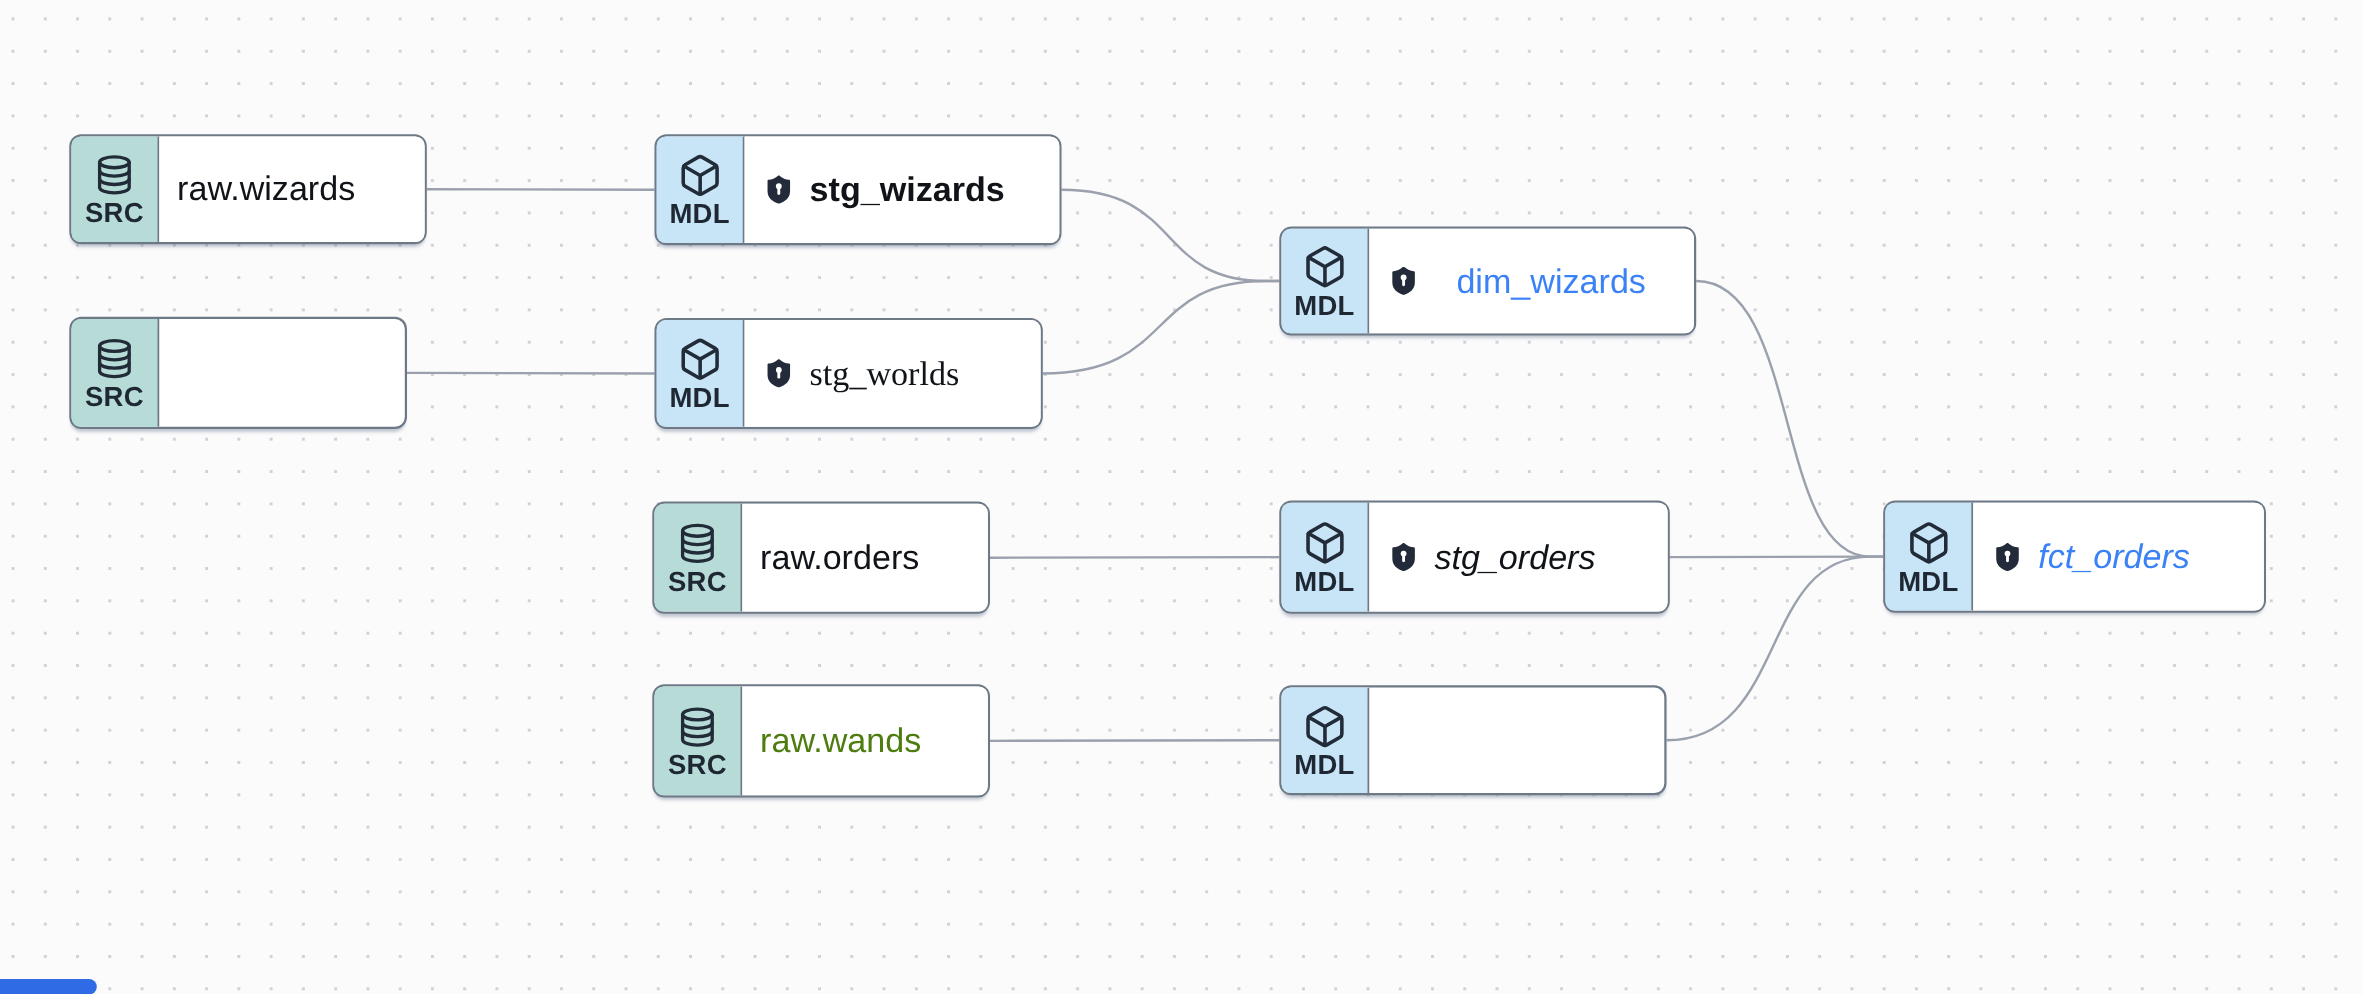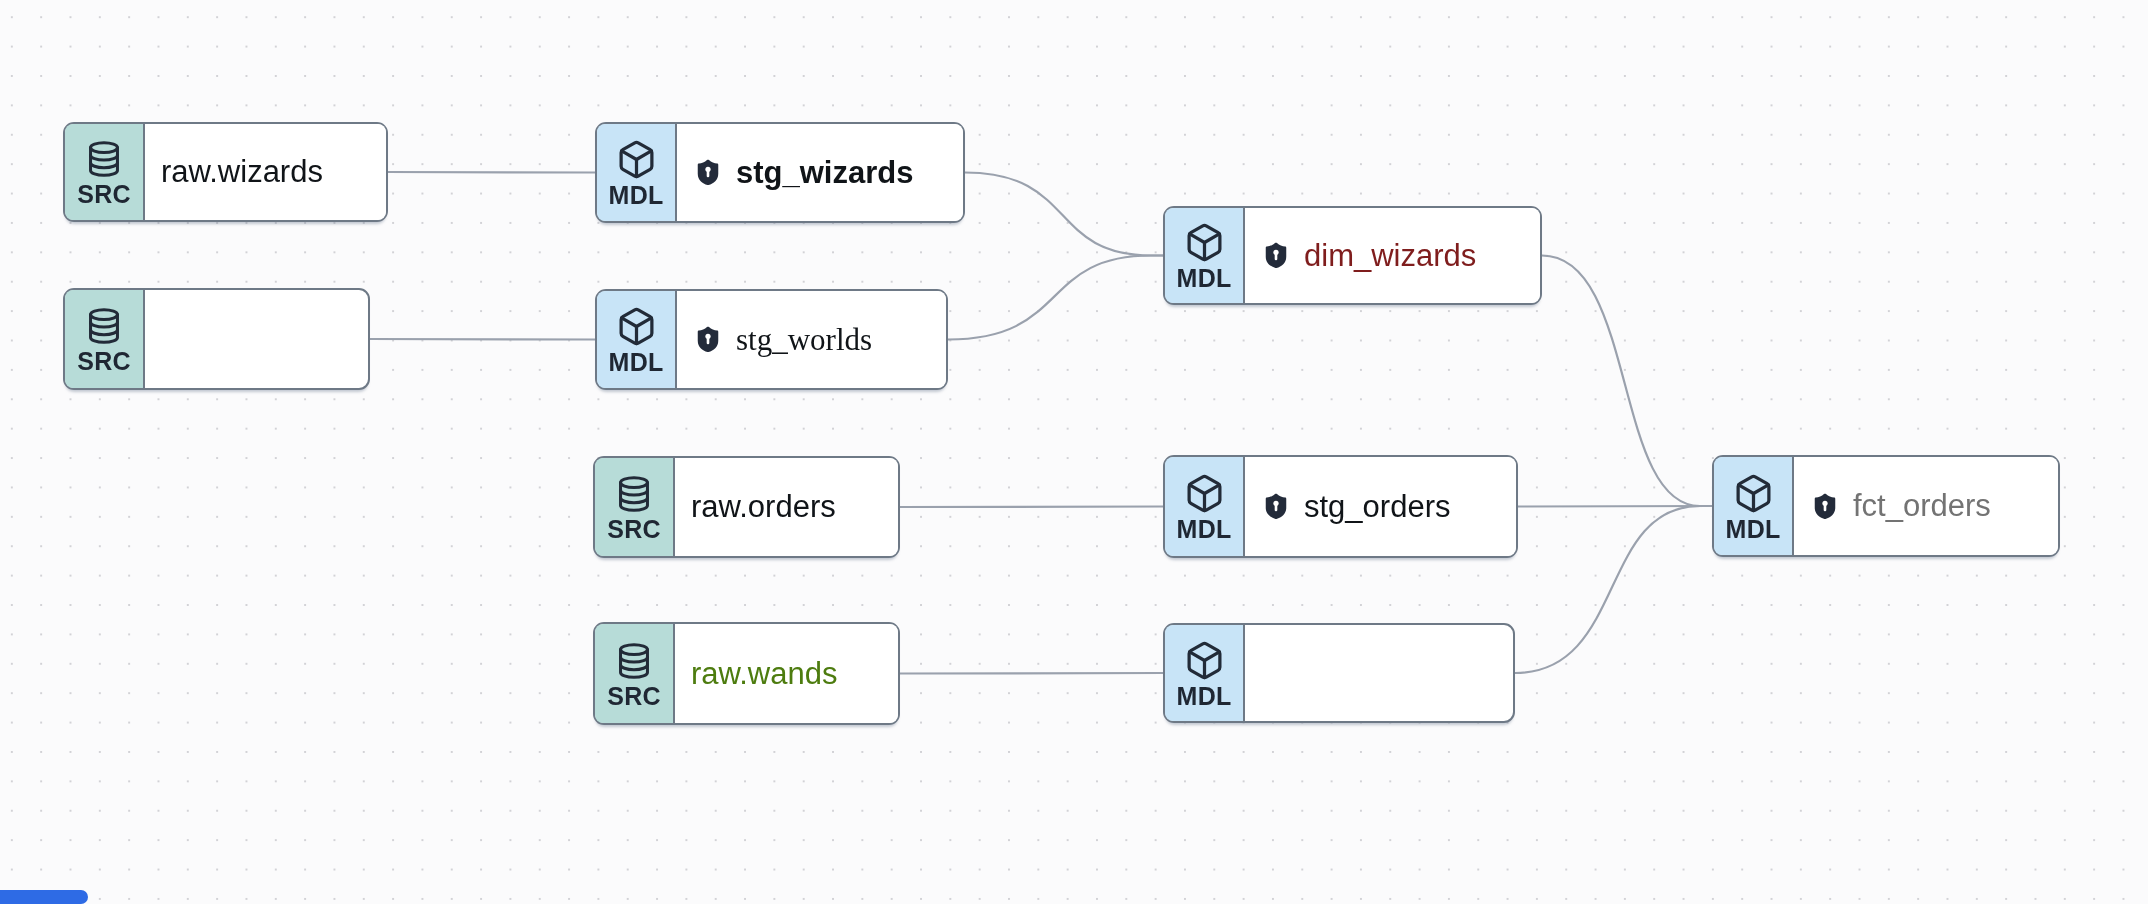--- a/index.html
+++ b/index.html
@@ -156,21 +156,21 @@
             <path d="M12 22V12"></path>
           </svg>
           <span class="badge-label" style="color: rgb(31, 39, 51);">MDL</span>
         </div>
         <div class="node-body">
           <svg width="30" height="33" viewBox="0 0 24 24">
             <path fill="#232b3a" d="M12 1.7c.3 0 .6.1.8.3C14.6 3.6 17.1 4.8 19.3 4.8c.5 0 .9.4.9.9v7.2c0 5.1-3.7 7.7-7.8 9.1a1.3 1.3 0 0 1-.8 0c-4.1-1.4-7.8-4-7.8-9.1V5.7c0-.5.4-.9.9-.9 2.2 0 4.7-1.2 6.5-2.8.2-.2.5-.3.8-.3z"></path>
             <circle cx="12" cy="9.4" r="2.1" fill="#ffffff"></circle>
             <path d="M12 10.6v4.1" stroke="#ffffff" stroke-width="2.1" stroke-linecap="round"></path>
           </svg>
-          <span class="node-label" style="color: #7f1d1d;">dim_wizards</span>
+          <span class="node-label" style="color: #3b82f6; margin-left: 20px;">dim_wizards</span>
         </div>
       </div>
       <div class="node" style="left: 593px; top: 456px; width: 307px; height: 102px; border-color: rgb(110, 121, 134);">
         <div class="badge" style="background: rgb(183, 220, 216); border-right-color: rgb(110, 121, 134);">
           <svg width="38" height="40" viewBox="0 0 24 24" fill="none" stroke="#222b38" stroke-width="1.9" stroke-linecap="round" stroke-linejoin="round">
             <ellipse cx="12" cy="4.8" rx="8.5" ry="3.1"></ellipse>
             <path d="M3.5 4.8v14.4c0 1.71 3.8 3.1 8.5 3.1s8.5-1.39 8.5-3.1V4.8"></path>
             <path d="M3.5 9.6c0 1.71 3.8 3.1 8.5 3.1s8.5-1.39 8.5-3.1"></path>
             <path d="M3.5 14.4c0 1.71 3.8 3.1 8.5 3.1s8.5-1.39 8.5-3.1"></path>
           </svg>
@@ -188,21 +188,21 @@
             <path d="M12 22V12"></path>
           </svg>
           <span class="badge-label" style="color: rgb(31, 39, 51);">MDL</span>
         </div>
         <div class="node-body">
           <svg width="30" height="33" viewBox="0 0 24 24">
             <path fill="#232b3a" d="M12 1.7c.3 0 .6.1.8.3C14.6 3.6 17.1 4.8 19.3 4.8c.5 0 .9.4.9.9v7.2c0 5.1-3.7 7.7-7.8 9.1a1.3 1.3 0 0 1-.8 0c-4.1-1.4-7.8-4-7.8-9.1V5.7c0-.5.4-.9.9-.9 2.2 0 4.7-1.2 6.5-2.8.2-.2.5-.3.8-.3z"></path>
             <circle cx="12" cy="9.4" r="2.1" fill="#ffffff"></circle>
             <path d="M12 10.6v4.1" stroke="#ffffff" stroke-width="2.1" stroke-linecap="round"></path>
           </svg>
-          <span class="node-label" style="color: rgb(16, 20, 24);">stg_orders</span>
+          <span class="node-label" style="color: rgb(16, 20, 24); font-style: italic;">stg_orders</span>
         </div>
       </div>
       <div class="node" style="left: 593px; top: 622px; width: 307px; height: 103px; border-color: rgb(110, 121, 134);">
         <div class="badge" style="background: rgb(183, 220, 216); border-right-color: rgb(110, 121, 134);">
           <svg width="38" height="40" viewBox="0 0 24 24" fill="none" stroke="#222b38" stroke-width="1.9" stroke-linecap="round" stroke-linejoin="round">
             <ellipse cx="12" cy="4.8" rx="8.5" ry="3.1"></ellipse>
             <path d="M3.5 4.8v14.4c0 1.71 3.8 3.1 8.5 3.1s8.5-1.39 8.5-3.1V4.8"></path>
             <path d="M3.5 9.6c0 1.71 3.8 3.1 8.5 3.1s8.5-1.39 8.5-3.1"></path>
             <path d="M3.5 14.4c0 1.71 3.8 3.1 8.5 3.1s8.5-1.39 8.5-3.1"></path>
           </svg>
@@ -230,18 +230,18 @@
             <path d="M12 22V12"></path>
           </svg>
           <span class="badge-label" style="color: rgb(31, 39, 51);">MDL</span>
         </div>
         <div class="node-body">
           <svg width="30" height="33" viewBox="0 0 24 24">
             <path fill="#232b3a" d="M12 1.7c.3 0 .6.1.8.3C14.6 3.6 17.1 4.8 19.3 4.8c.5 0 .9.4.9.9v7.2c0 5.1-3.7 7.7-7.8 9.1a1.3 1.3 0 0 1-.8 0c-4.1-1.4-7.8-4-7.8-9.1V5.7c0-.5.4-.9.9-.9 2.2 0 4.7-1.2 6.5-2.8.2-.2.5-.3.8-.3z"></path>
             <circle cx="12" cy="9.4" r="2.1" fill="#ffffff"></circle>
             <path d="M12 10.6v4.1" stroke="#ffffff" stroke-width="2.1" stroke-linecap="round"></path>
           </svg>
-          <span class="node-label" style="color: #737373;">fct_orders</span>
+          <span class="node-label" style="color: #3b82f6; font-style: italic;">fct_orders</span>
         </div>
       </div>
     </div>
   <div class="hscrollbar" style="background: rgb(46, 107, 229);"></div>
 </div>
 
 </body></html>

